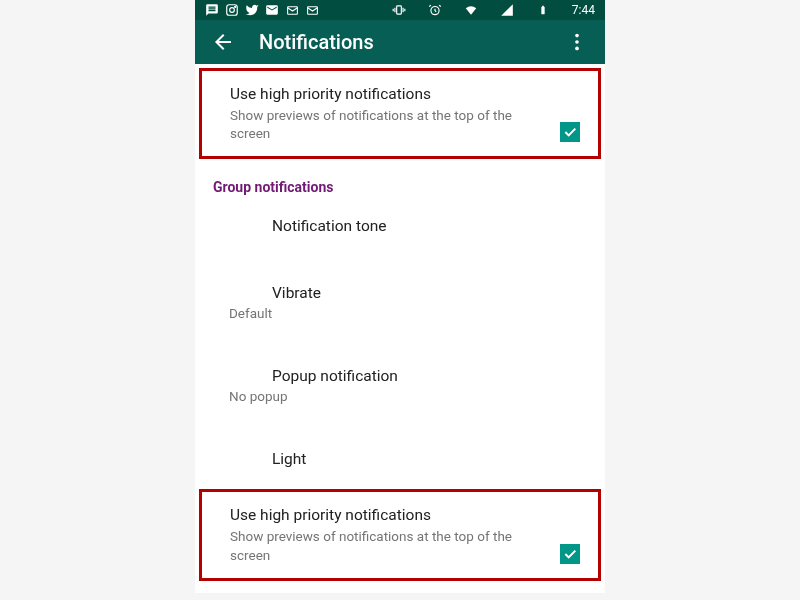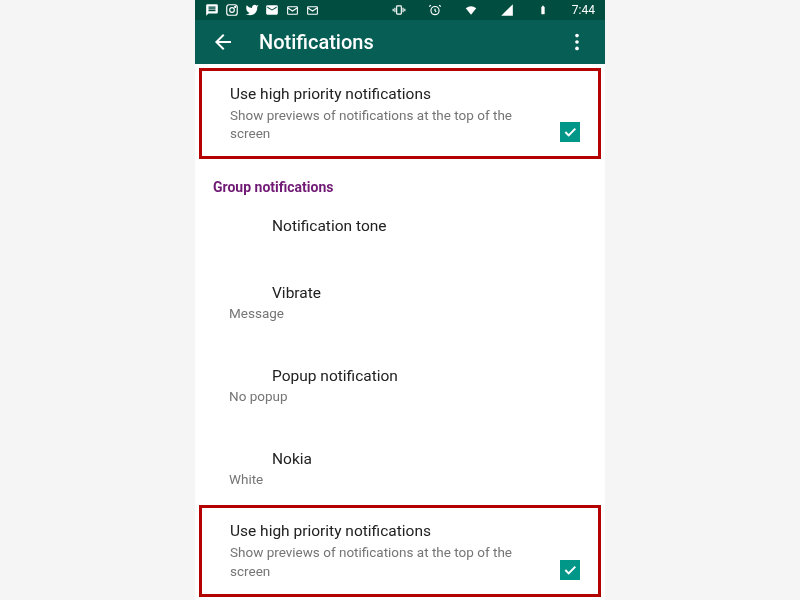--- a/index.html
+++ b/index.html
@@ -216,35 +216,34 @@
     <div class="section-header">Group notifications</div>
 
     <div class="plain-row">
       <div class="plain-title">Notification tone</div>
     </div>
 
     <div class="gap"></div>
 
     <div class="plain-row">
       <div class="plain-title">Vibrate</div>
-      <div class="plain-subtitle">Message</div>
+      <div class="plain-subtitle">Default</div>
     </div>
 
     <div class="gap"></div>
 
     <div class="plain-row">
       <div class="plain-title">Popup notification</div>
       <div class="plain-subtitle">No popup</div>
     </div>
 
     <div class="gap"></div>
 
     <div class="plain-row">
-      <div class="plain-title">Nokia</div>
-      <div class="plain-subtitle">White</div>
+      <div class="plain-title">Light</div>
     </div>
 
     <div class="highlight-box">
       <div class="setting-row">
         <div class="setting-text">
           <div class="setting-title">Use high priority notifications</div>
           <div class="setting-subtitle">Show previews of notifications at the top of the screen</div>
         </div>
         <div class="checkbox">
           <svg viewBox="0 0 24 24" width="16" height="16" fill="none" stroke="#fff" stroke-width="3">

